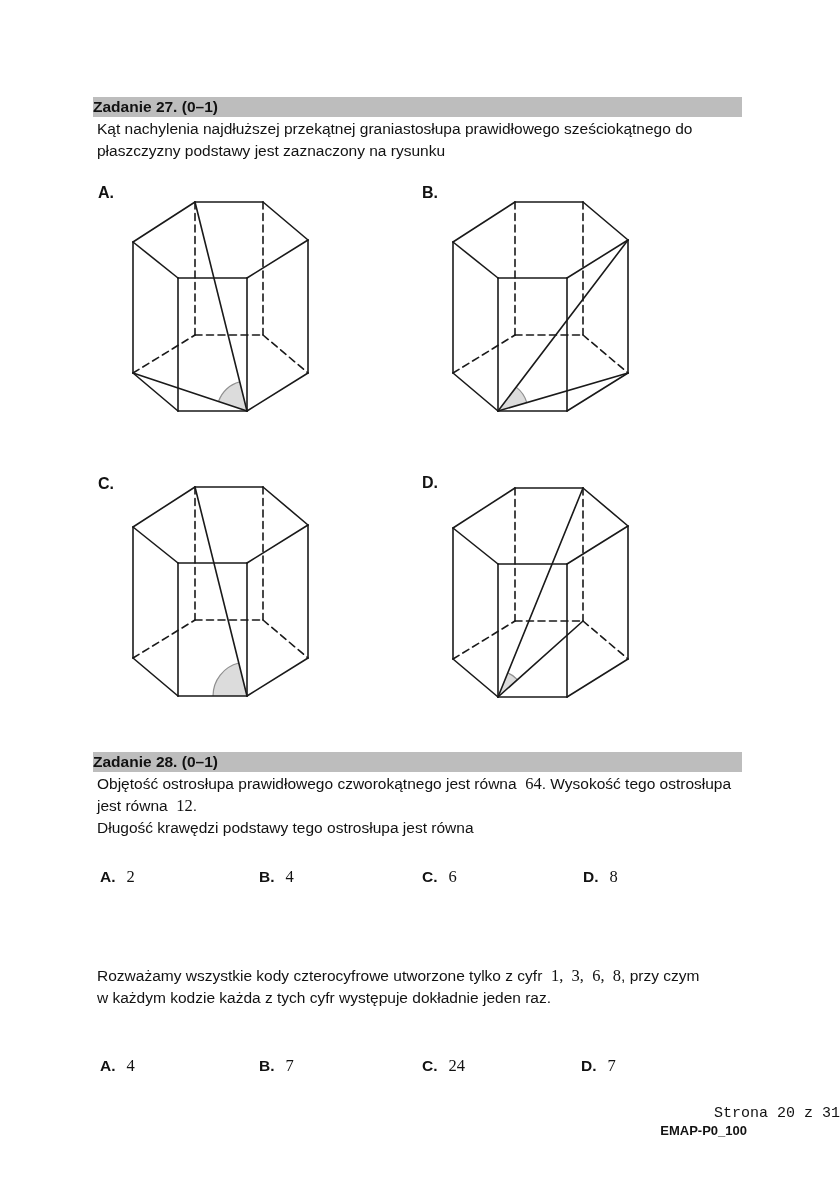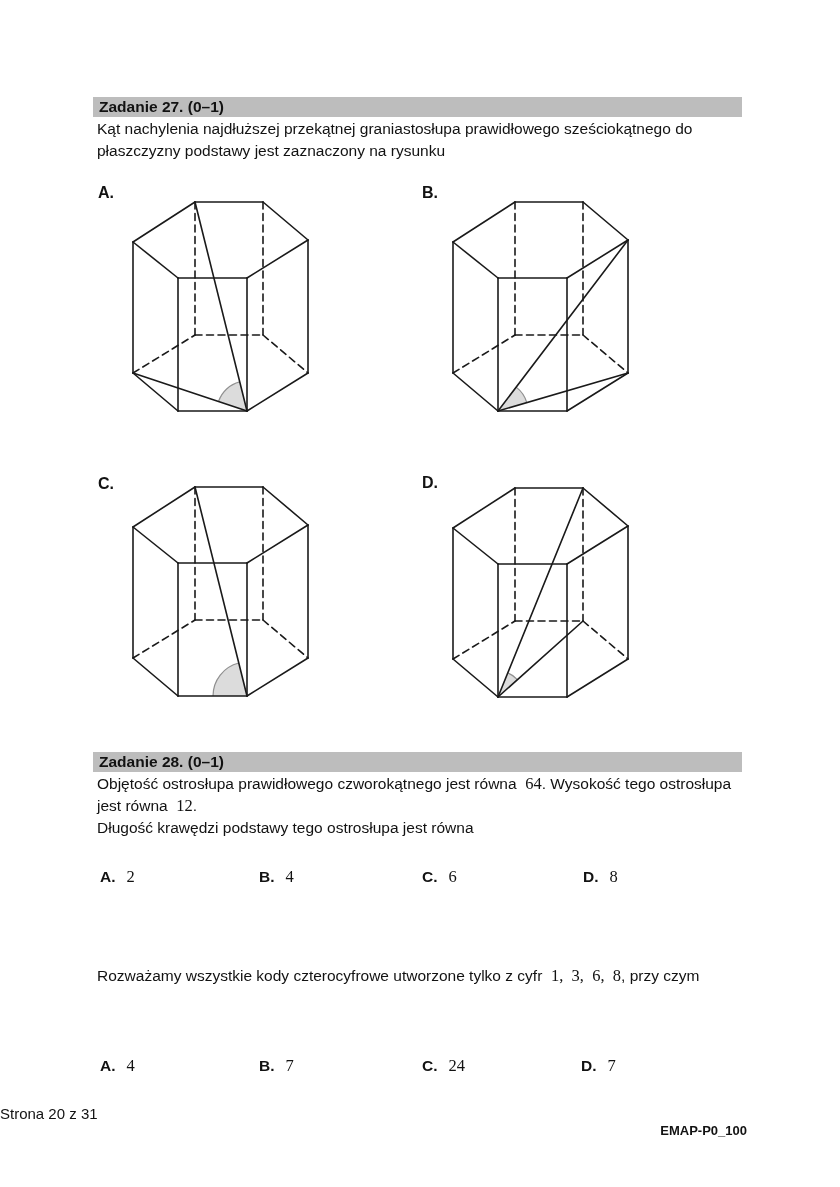--- a/index.html
+++ b/index.html
@@ -2,37 +2,37 @@
 <html><head>
 <meta charset="utf-8">
 <style>
   html,body{margin:0;padding:0;background:#ffffff;}
   .page{
     position:relative;width:840px;height:1187px;background:#ffffff;
     font-family:"Liberation Sans",sans-serif;color:#121212;overflow:hidden;
   }
   .task-bar{
     position:absolute;left:93px;width:649px;height:20px;background:#bdbdbd;
-    font-weight:bold;font-size:15.5px;line-height:20px;padding-left:6px;
+    font-weight:bold;font-size:15.5px;line-height:20px;
     box-sizing:border-box;
   }
   .task-body{position:absolute;left:97px;font-size:15.5px;line-height:22px;}
   .task-body .line{white-space:pre;}
   .math{font-family:"Liberation Serif",serif;font-size:16.5px;}
   .fig-label{position:absolute;font-weight:bold;font-size:16px;}
   .answers{position:absolute;left:0;width:840px;height:24px;text-align:right;}
   .answer{position:absolute;top:0;font-size:15.5px;line-height:22px;}
   .ans-letter{font-weight:bold;}
   .ans-num{font-family:"Liberation Serif",serif;font-size:16.5px;margin-left:11px;}
   svg.fig{position:absolute;overflow:visible;}
   .edge{stroke:#1a1a1a;stroke-width:1.6;fill:none;stroke-linecap:round;stroke-linejoin:round;}
   .dashed{stroke-dasharray:7 4.5;}
   .wedge{fill:#dcdcdc;stroke:none;}
   .wedge-arc{fill:none;stroke:#909090;stroke-width:1.2;}
-  .footer-page{position:absolute;left:0;top:1105px;width:840px;text-align:left;font-size:15px;}
+  .footer-page{position:absolute;left:0;top:1105px;width:840px;text-align:right;font-size:15px;font-family:Liberation Mono, monospace;}
   .footer-code{position:absolute;top:1123px;right:93px;font-size:13px;font-weight:bold;}
 </style>
 </head>
 <body>
 
 <div class="page">
 
   <div class="task-bar" style="top:97px">
     <span>Zadanie 27. (0–1)</span>
   </div>
@@ -153,20 +153,21 @@
 
   <div class="answers" style="top:866px">
     <div class="answer" style="left:100px"><span class="ans-letter">A.</span><span class="ans-num">2</span></div>
     <div class="answer" style="left:259px"><span class="ans-letter">B.</span><span class="ans-num">4</span></div>
     <div class="answer" style="left:422px"><span class="ans-letter">C.</span><span class="ans-num">6</span></div>
     <div class="answer" style="left:583px"><span class="ans-letter">D.</span><span class="ans-num">8</span></div>
   </div>
 
   <div class="task-body" style="top:965px">
       <div class="line"><span>Rozważamy wszystkie kody czterocyfrowe utworzone tylko z cyfr  </span><span class="math">1,  3,  6,  8</span><span>, przy czym</span></div>
+      <div class="line"><span>w każdym kodzie każda z tych cyfr występuje dokładnie jeden raz.</span></div>
     </div>
 
   <div class="answers" style="top:1055px">
     <div class="answer" style="left:100px"><span class="ans-letter">A.</span><span class="ans-num">4</span></div>
     <div class="answer" style="left:259px"><span class="ans-letter">B.</span><span class="ans-num">7</span></div>
     <div class="answer" style="left:422px"><span class="ans-letter">C.</span><span class="ans-num">24</span></div>
     <div class="answer" style="left:581px"><span class="ans-letter">D.</span><span class="ans-num">7</span></div>
   </div>
 
   <div class="footer-page">Strona 20 z 31</div>

